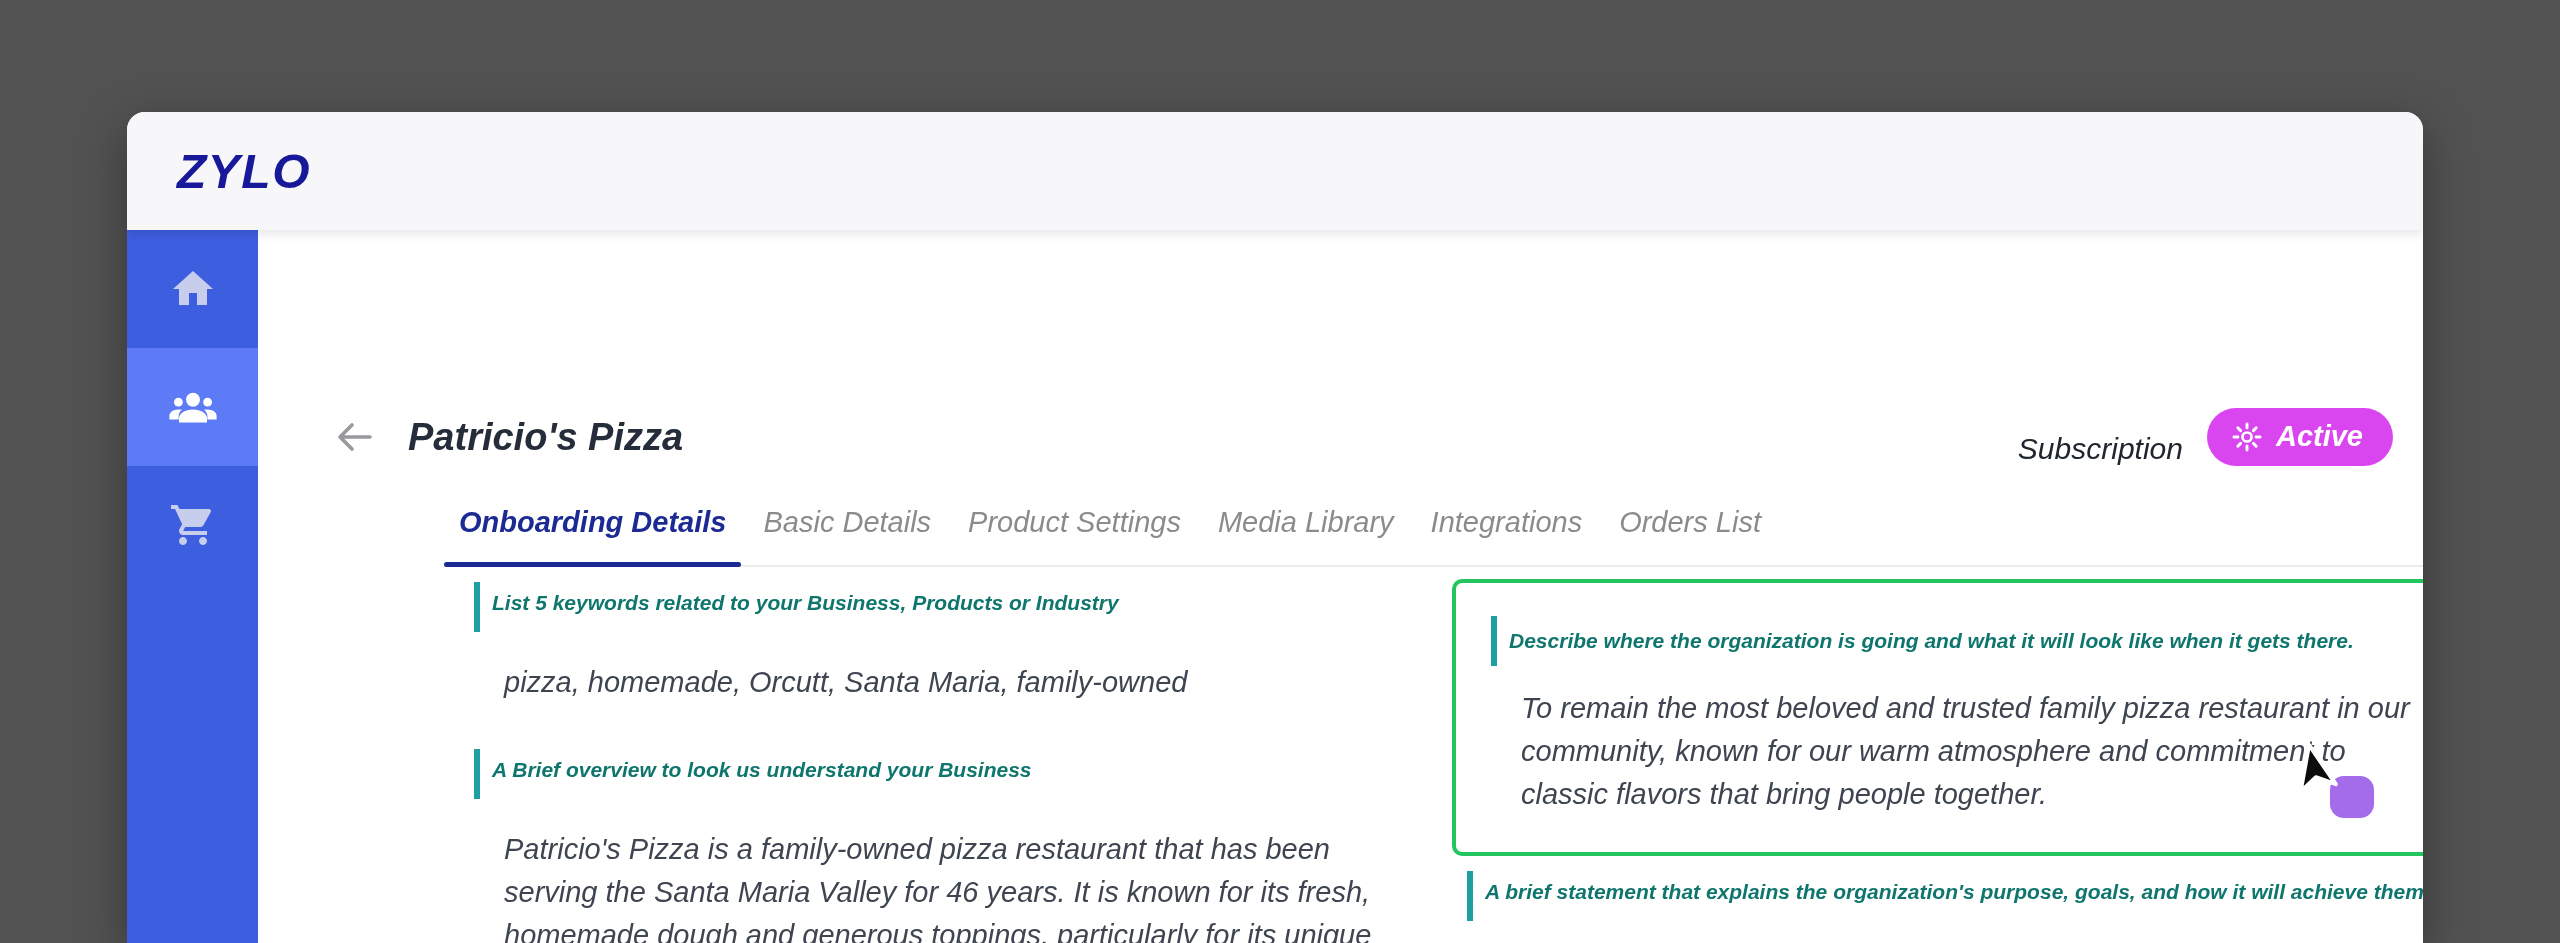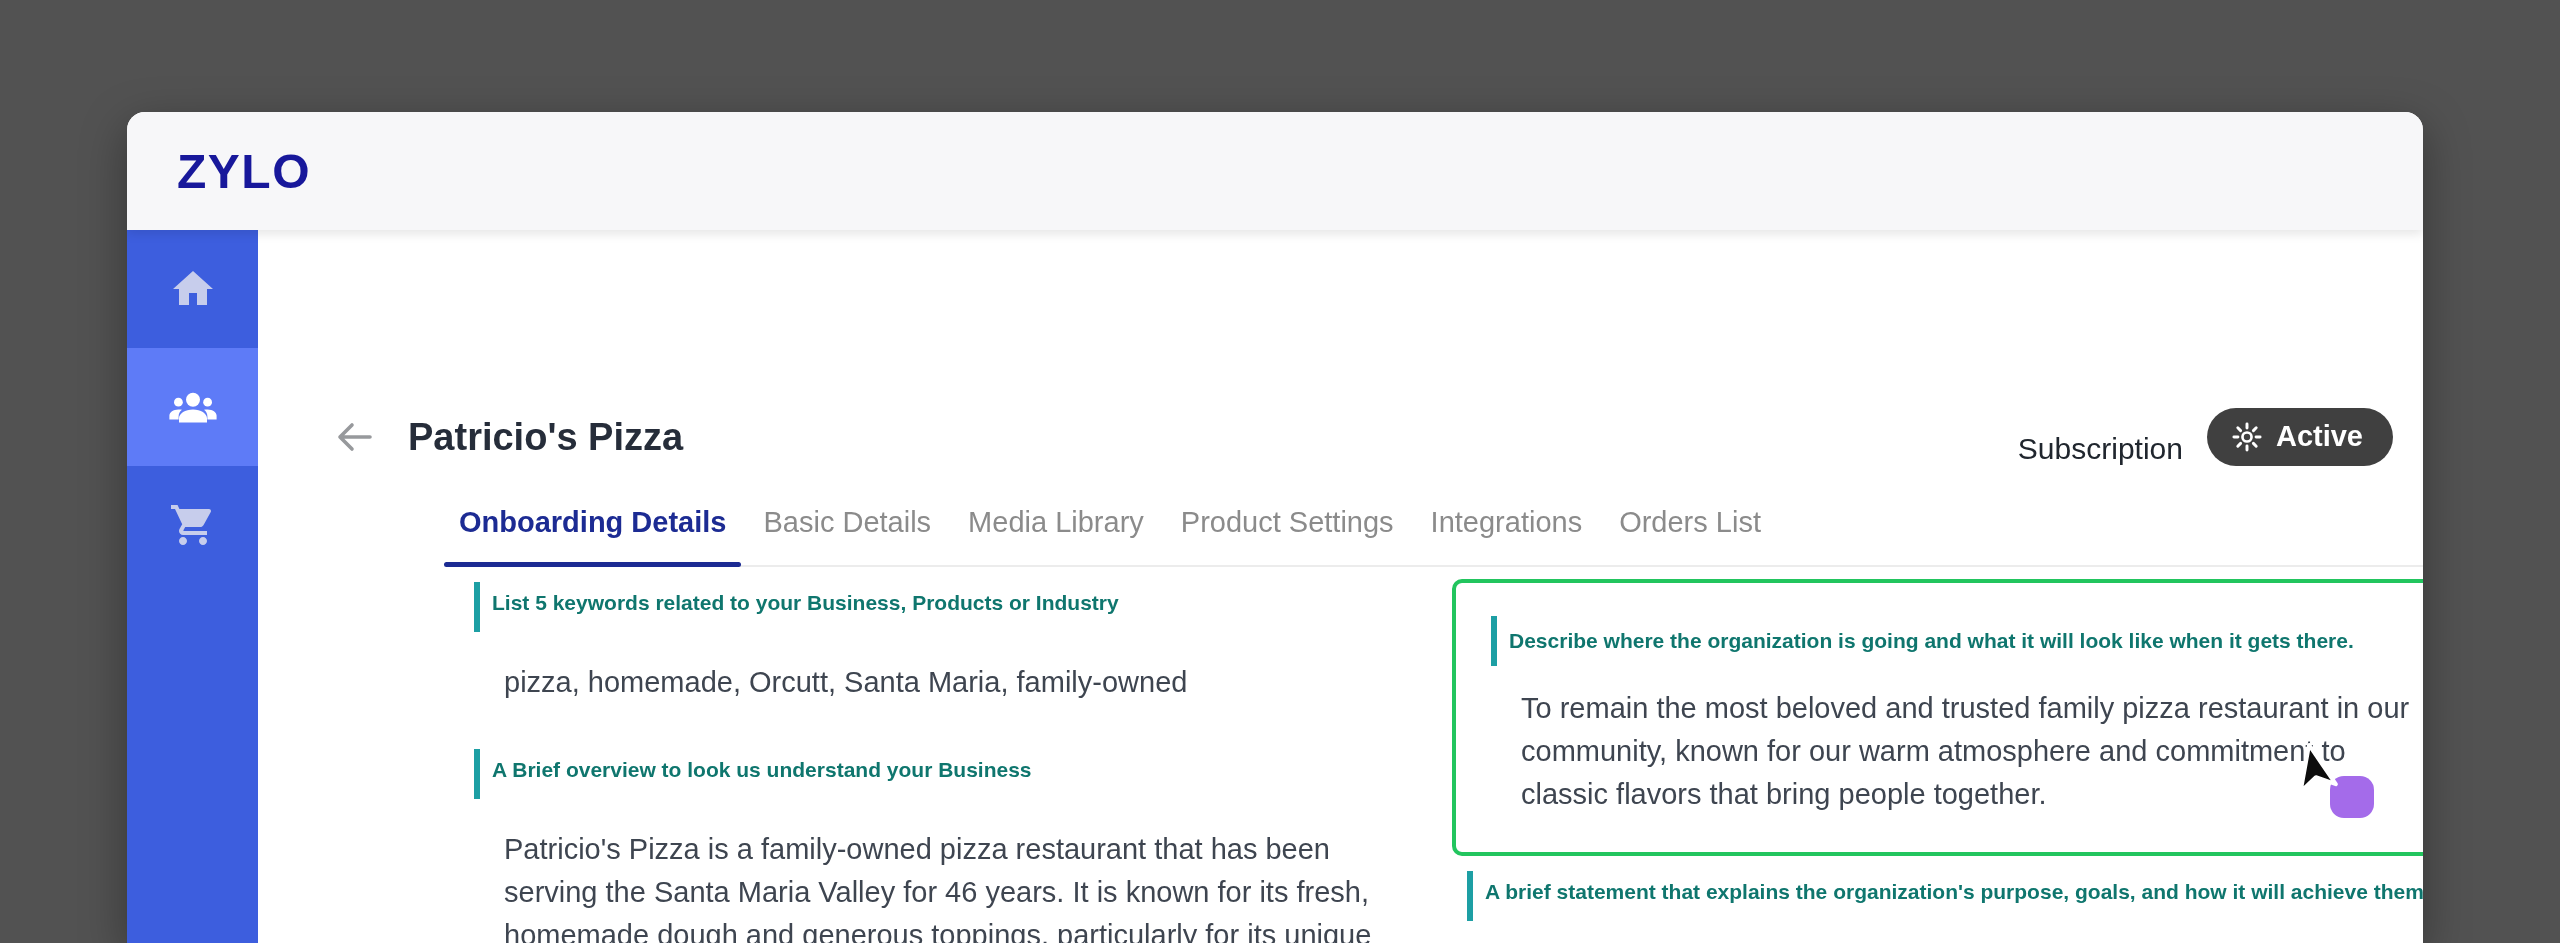--- a/index.html
+++ b/index.html
@@ -12,21 +12,21 @@
   }
 
   
   .window {
     position:absolute; left:127px; top:112px;
     width:2296px; height:831px;
     background:#ffffff;
     border-radius:18px 18px 0 0;
     box-shadow:0 14px 46px rgba(0,0,0,.35);
     overflow:hidden;
-    display:flex; flex-direction:column;
+    display:flex; flex-direction:column;font-style:italic;
   }
 
   .app-header {
     flex:0 0 118px; height:118px;
     background:#f7f7f9;
     display:flex; align-items:center;
     padding-left:50px;
     box-shadow:0 4px 10px rgba(0,0,0,.10);
     position:relative; z-index:3;
   }
@@ -52,21 +52,21 @@
   .page-header {
     position:absolute; left:72px; right:30px; top:178px;
     display:flex; align-items:center;
   }
   .back-btn { width:50px; height:48px; margin-right:28px; cursor:pointer; display:flex; align-items:center; }
   .page-title { font-size:38px; font-weight:700; color:#262d3a; }
   .header-right { margin-left:auto; display:flex; align-items:flex-end; gap:24px; }
   .subscription-label { font-size:30px; color:#20262e; }
   .status-badge {
     display:flex; align-items:center; gap:13px;
-    background:#404040; color:#fff;
+    background:#d946ef; color:#fff;
     font-size:29px; font-weight:700;
     border-radius:999px; padding:12px 30px 13px 24px;
     cursor:pointer;
   }
 
   
   .tabs {
     position:absolute; left:187px; right:0; top:276px;
     display:flex; gap:37px;
     border-bottom:2px solid #ececec;
@@ -181,22 +181,22 @@
               </g>
             </svg>
             <span>Active</span>
           </div>
         </div>
       </div>
 
       <div class="tabs">
         <div class="tab active">Onboarding Details</div>
         <div class="tab">Basic Details</div>
+        <div class="tab">Product Settings</div>
         <div class="tab">Media Library</div>
-        <div class="tab">Product Settings</div>
         <div class="tab">Integrations</div>
         <div class="tab">Orders List</div>
       </div>
 
       <div class="col-left">
         <div class="qa">
           <div class="question">List 5 keywords related to your Business, Products or Industry</div>
           <div class="answer">pizza, homemade, Orcutt, Santa Maria, family-owned</div>
         </div>
         <div class="qa">

